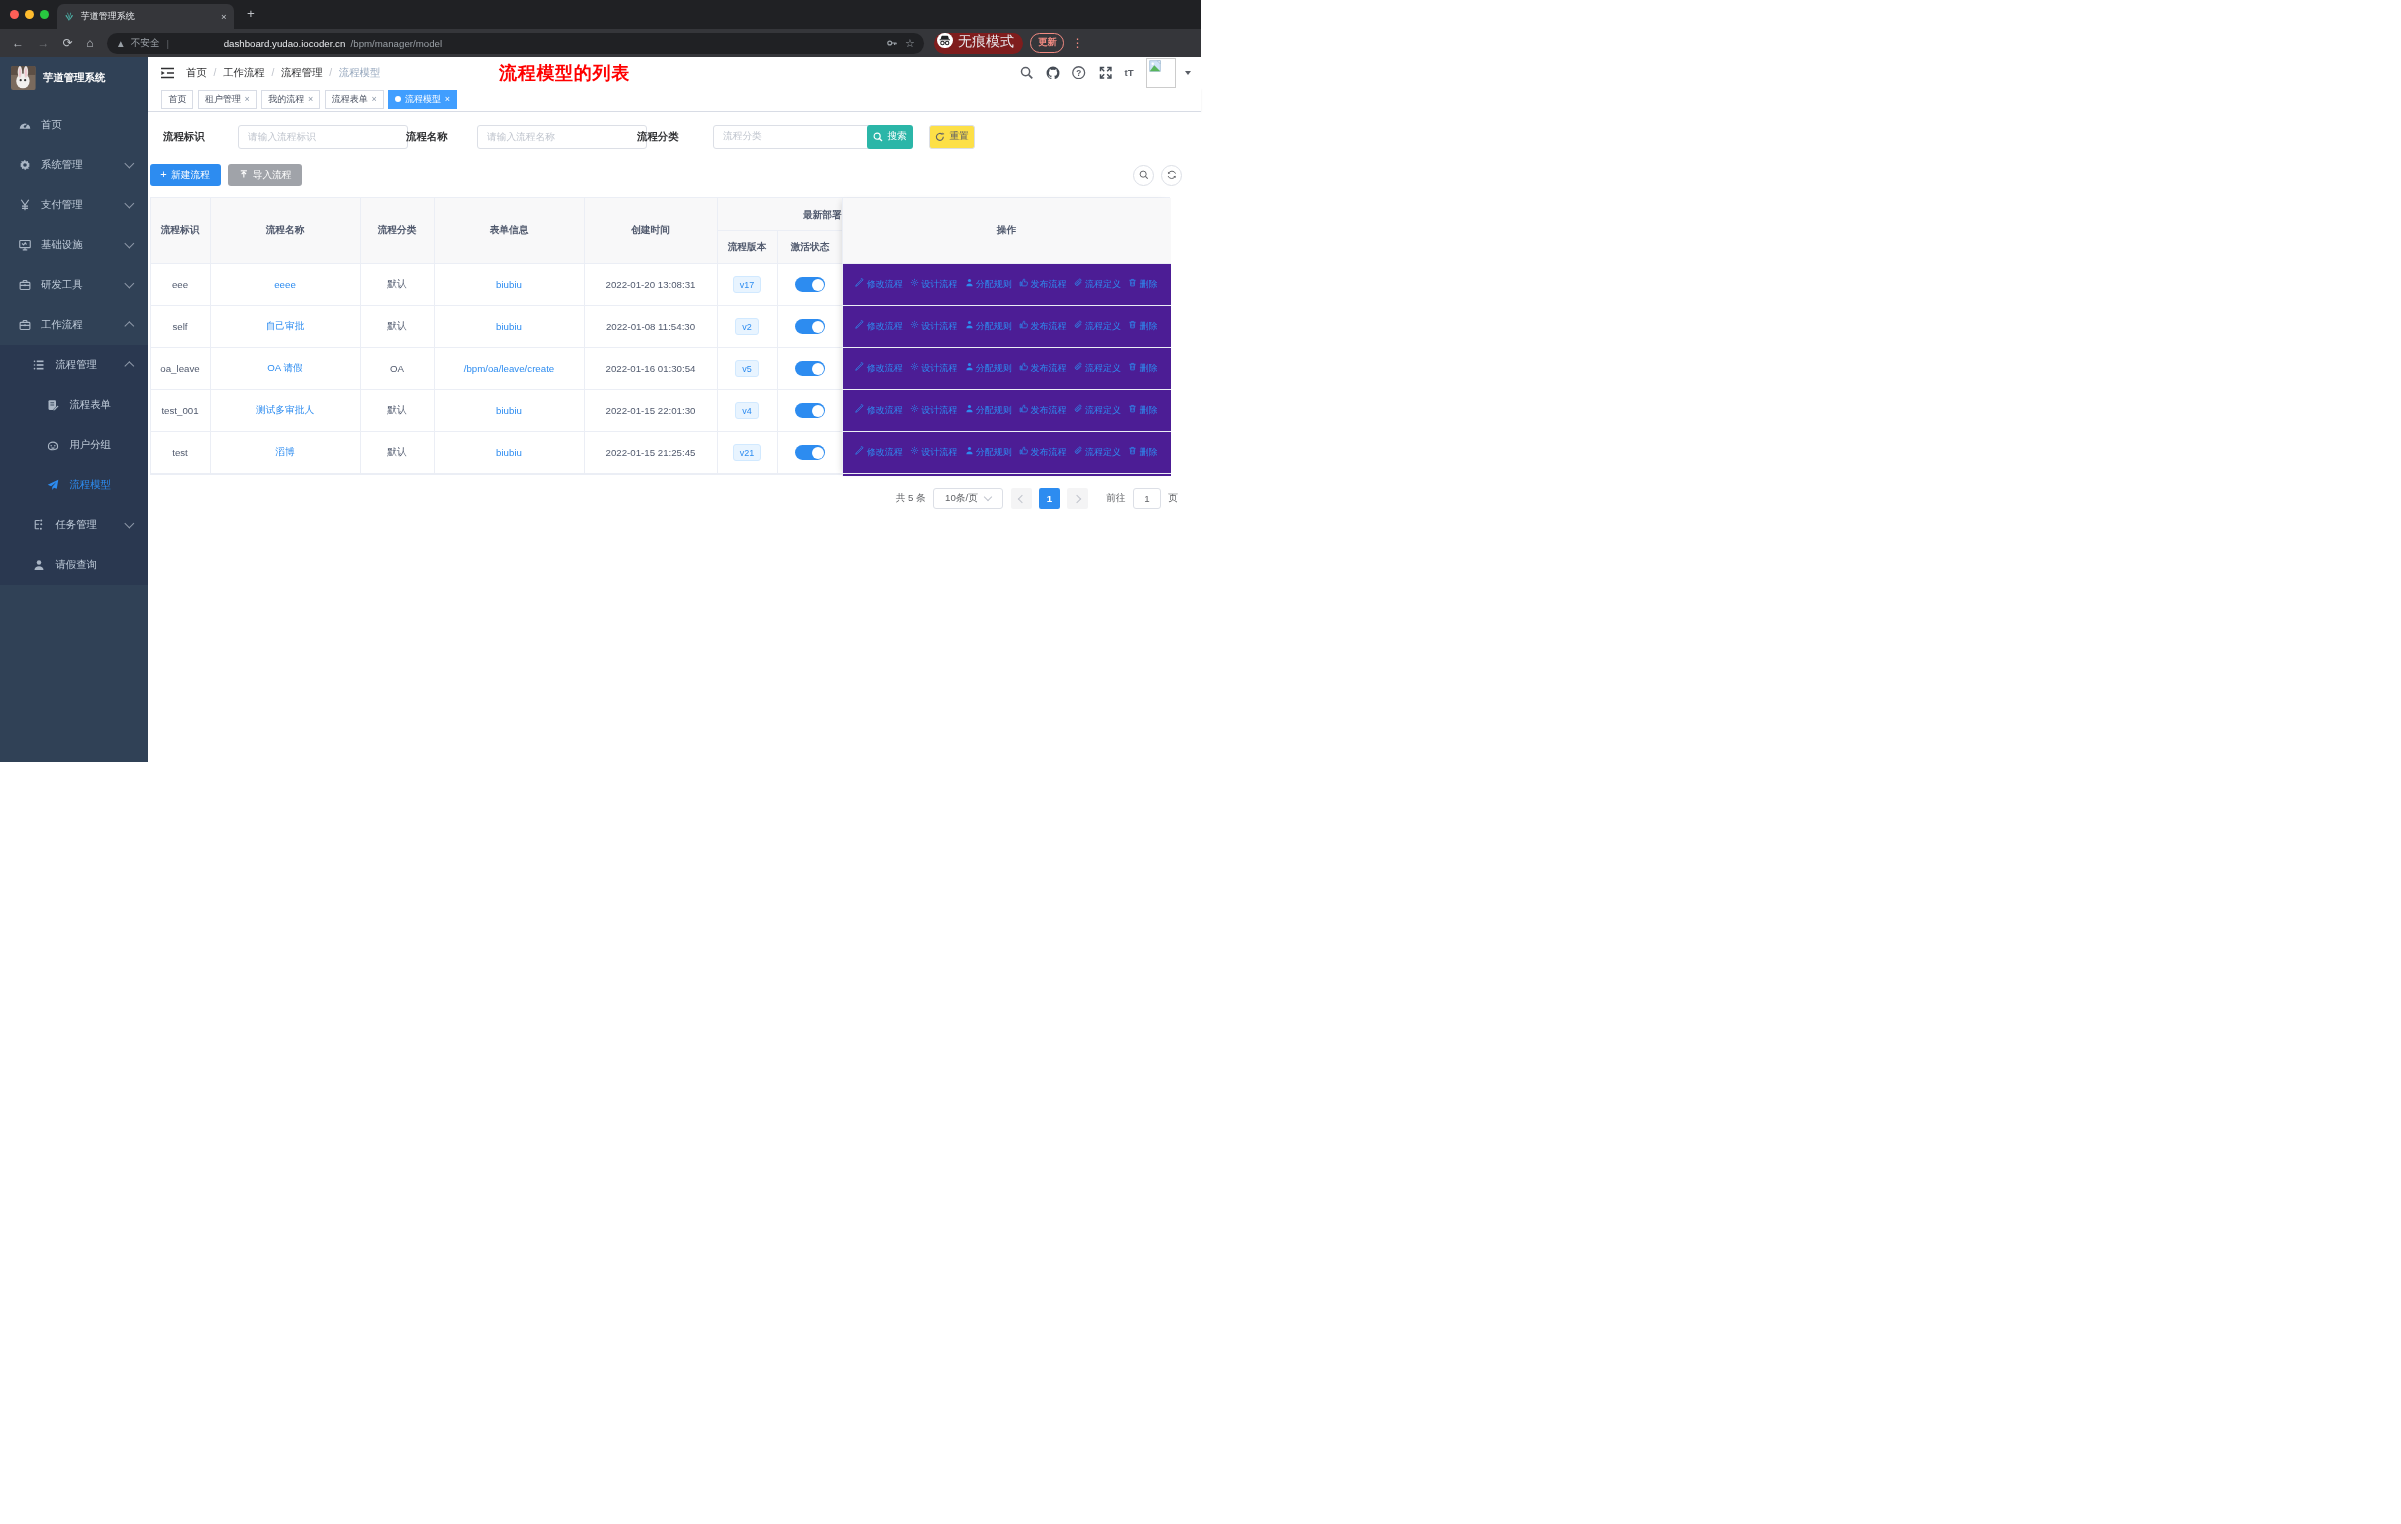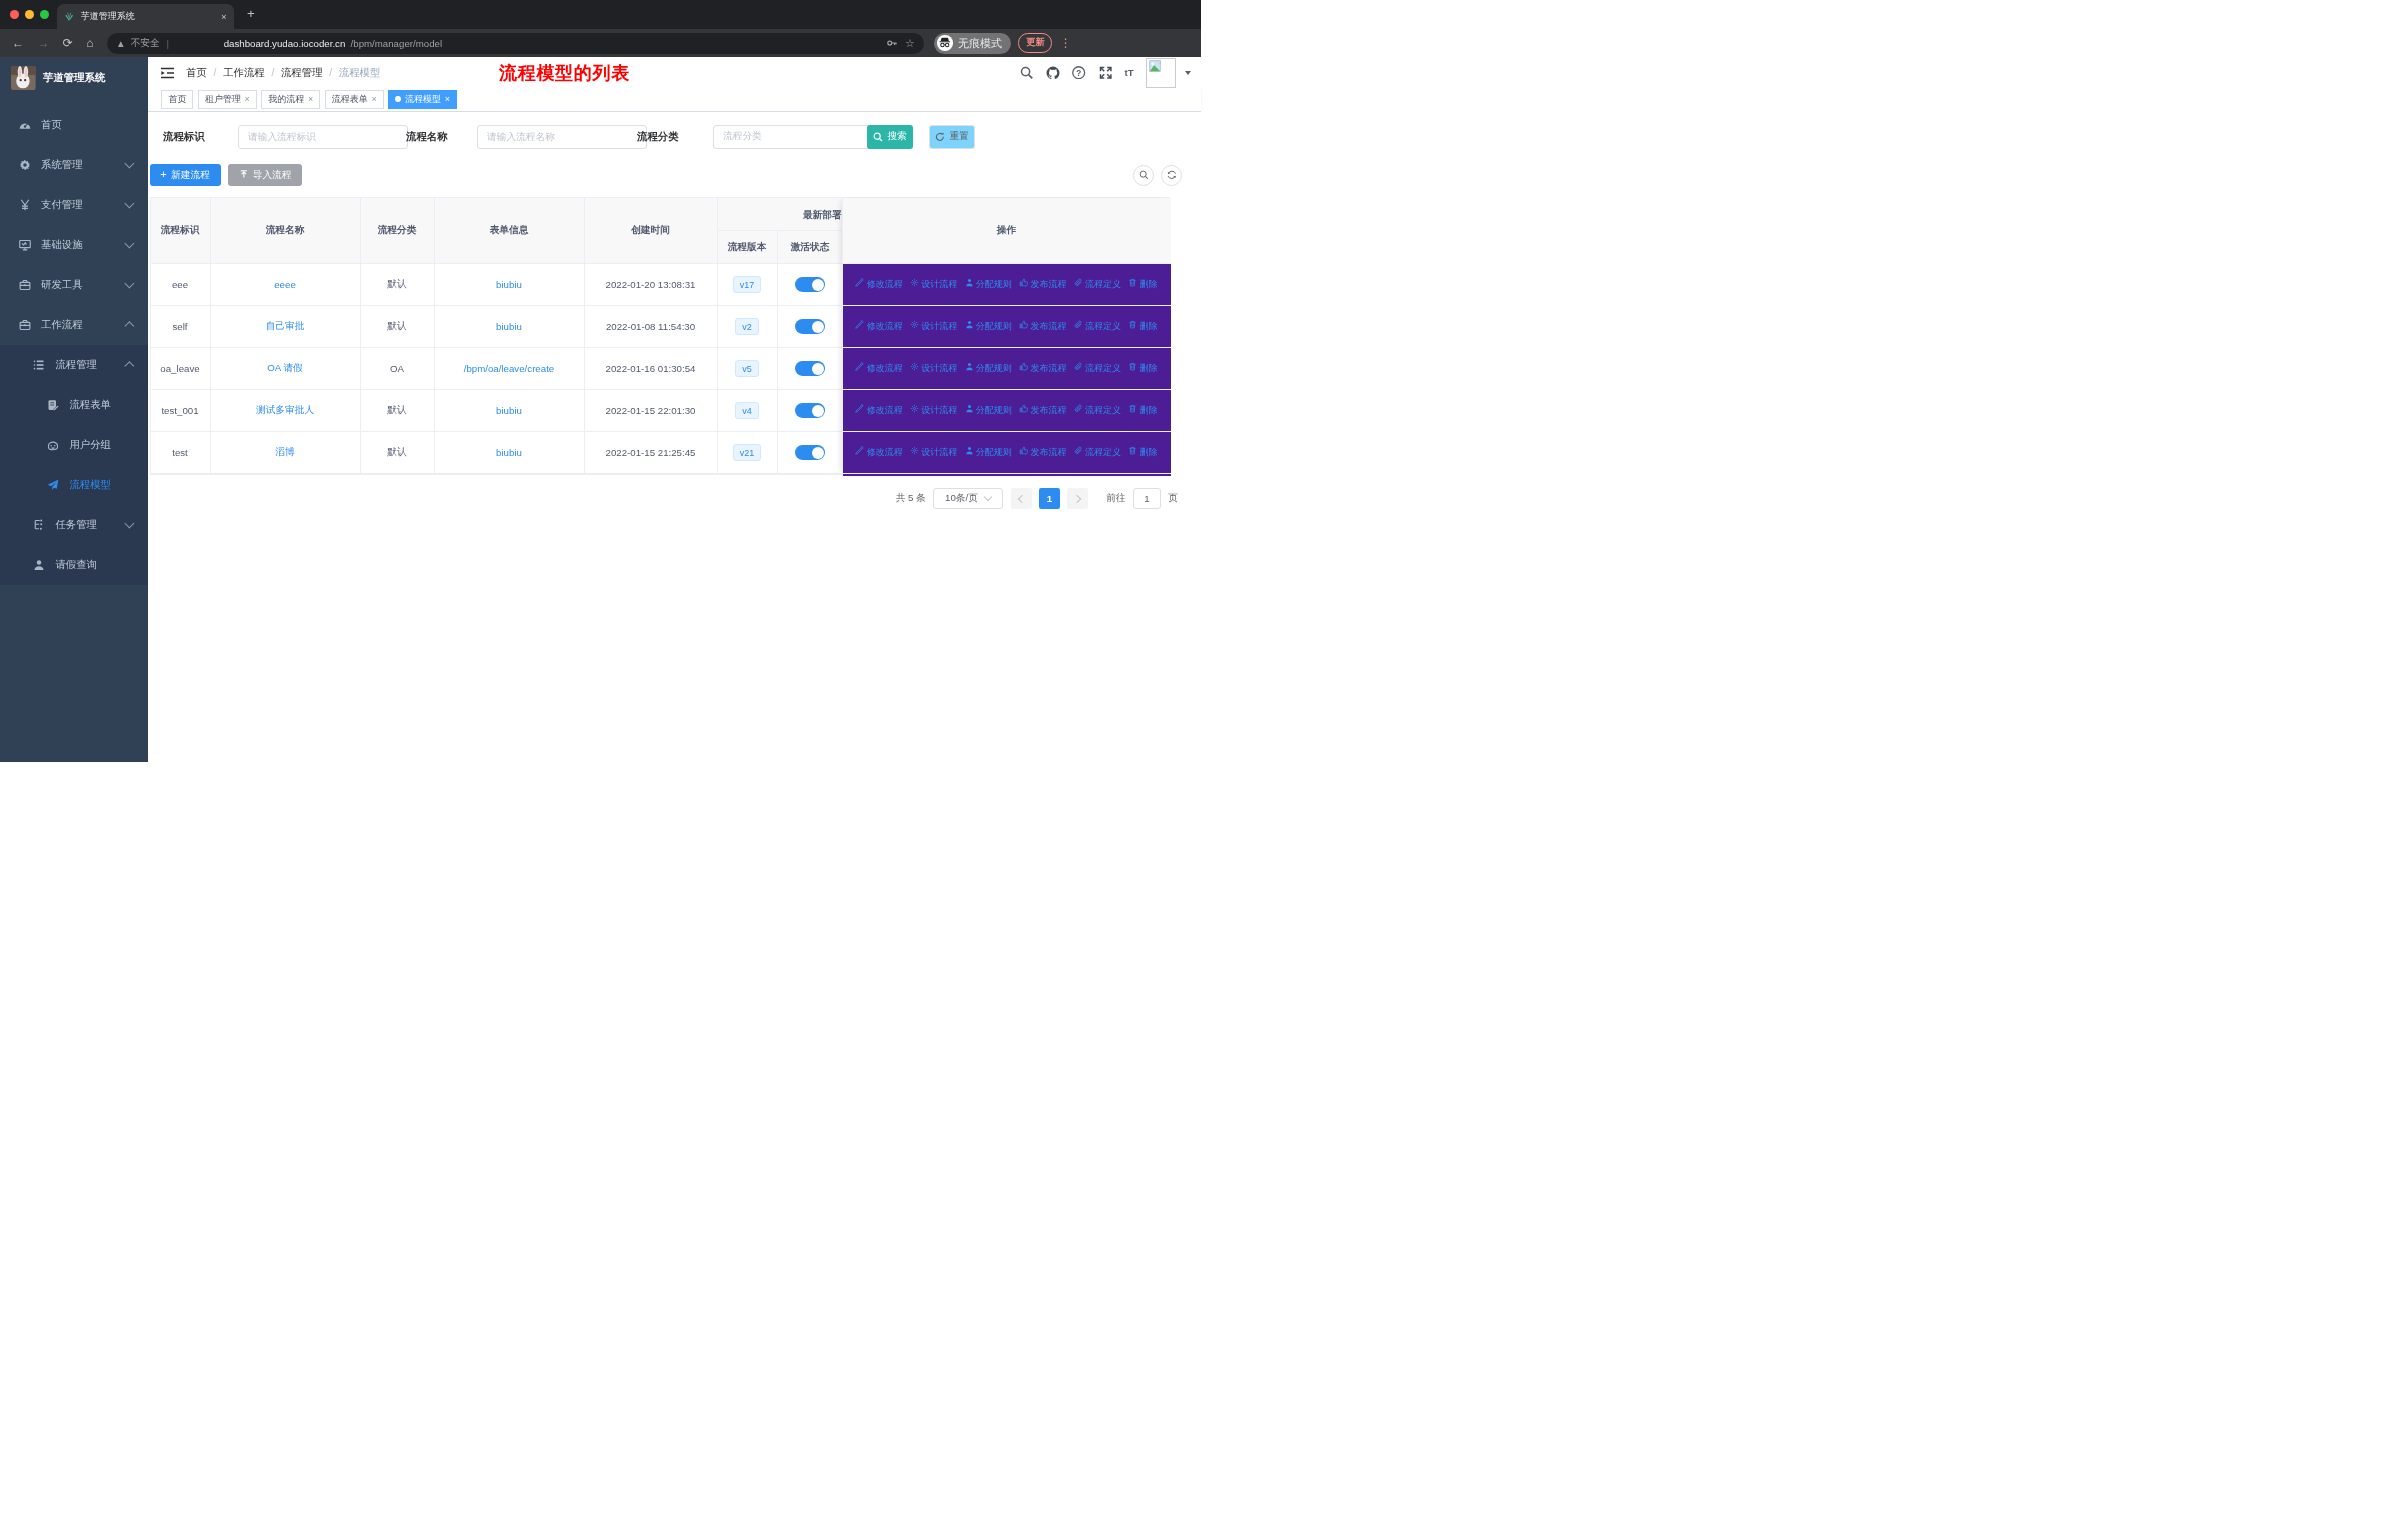--- a/index.html
+++ b/index.html
@@ -20,22 +20,22 @@
   .urlbar { position:absolute; left:0; top:29px; width:1201px; height:28px; background:#35363a;
     display:flex; align-items:center; }
   .navbtns { display:flex; gap:13.4px; margin-left:12px; color:#bdc1c6; font-size:12px; }
   .navbtns .dis { color:#6e7175; }
   .omni { margin-left:13.4px; width:817px; height:21px; background:#202124; border-radius:10.4px;
     display:flex; align-items:center; padding:0 9px; font-size:9.7px; color:#9aa0a6; gap:5.2px; }
   .omni .host { color:#e8eaed;margin-left:48px; } .omni .path { color:#9aa0a6; }
   .omni .sep { color:#5f6368; margin:0 1.5px; }
   .omni-right { display:flex; align-items:center; margin-left:auto; gap:7.4px; }
   .urlbar-right { display:flex; align-items:center; gap:7.4px; margin-left:10.4px; }
-  .incog { height:21px; background:#737373; border-radius:10.4px; color:#e8eaed; font-size:11px;
-    display:flex; align-items:center; gap:5.2px; padding:0 9px 0 3px; }
+  .incog { height:21px; background:#7f1d1d; border-radius:10.4px; color:#e8eaed; font-size:14px;
+    display:flex; align-items:flex-start; gap:5.2px; padding:0 9px 0 3px; }
   .incog-ic { width:15.6px; height:15.6px; background:#fff; border-radius:50%; position:relative; }
   .update { height:19.4px; border:0.7px solid #f28b82; border-radius:9.7px; color:#f28b82;
     font-size:9.3px; font-weight:bold; display:flex; align-items:center; gap:6px; padding:0 6.7px; }
   .kebab { color:#f28b82; letter-spacing:0; }
 
   
   .app { position:absolute; left:0; top:57px; width:1201px; height:705px; background:#fff; }
   .sidebar { position:absolute; left:0; top:0; width:148px; height:705px; background:#304156; }
   .logo { height:42px; display:flex; align-items:center; gap:7.4px; padding-left:11px; }
   .logo .av { width:24.6px; height:24.6px; border-radius:2.2px; overflow:hidden; }
@@ -90,21 +90,21 @@
     font-family:"Liberation Sans","DejaVu Sans",sans-serif;margin-left:22px; }
   .f-input::placeholder { color:#bfc4cd; }
   .f-select { display:flex; align-items:center; justify-content:space-between; color:#bfc4cd; cursor:pointer; }
   .sel-chev { width:6px; height:6px; border-right:1.1px solid #c0c4cc; border-bottom:1.1px solid #c0c4cc;
     transform:rotate(45deg); margin-top:-3px; }
   .btn { border:none; border-radius:3px; font-size:9.7px; display:inline-flex; align-items:center;
     justify-content:center; gap:4.5px; cursor:pointer;
     font-family:"Liberation Sans","DejaVu Sans",sans-serif; }
   .btn .bic { width:9.7px; height:9.7px; }
   .btn-search { position:absolute; left:719px; top:0; width:46px; height:24px; background:#2bb6a8; color:#fff; }
-  .btn-reset  { position:absolute; left:781px; top:0; width:46px; height:24px; background:#7dd3fc;
+  .btn-reset  { position:absolute; left:781px; top:0; width:46px; height:24px; background:#fde047;
     border:0.7px solid #dcdfe6; color:#606266; }
   .toolbar { position:absolute; left:0; top:52px; width:100%; height:24px; }
   .btn-new { position:absolute; left:1.5px; top:0; width:71px; height:22px; background:#2d8cf0; color:#fff; }
   .btn-import { position:absolute; left:80px; top:0; width:74px; height:22px; background:#a0a3a9; color:#fff; }
   .circ { position:absolute; top:0.7px; width:21px; height:21px; border:0.7px solid #dcdfe6; border-radius:50%;
     background:#fff; display:flex; align-items:center; justify-content:center; color:#606266; cursor:pointer; }
   .circ .bic { width:9.7px; height:9.7px; }
   .circ1 { left:985px; } .circ2 { left:1013px; }
 
   

